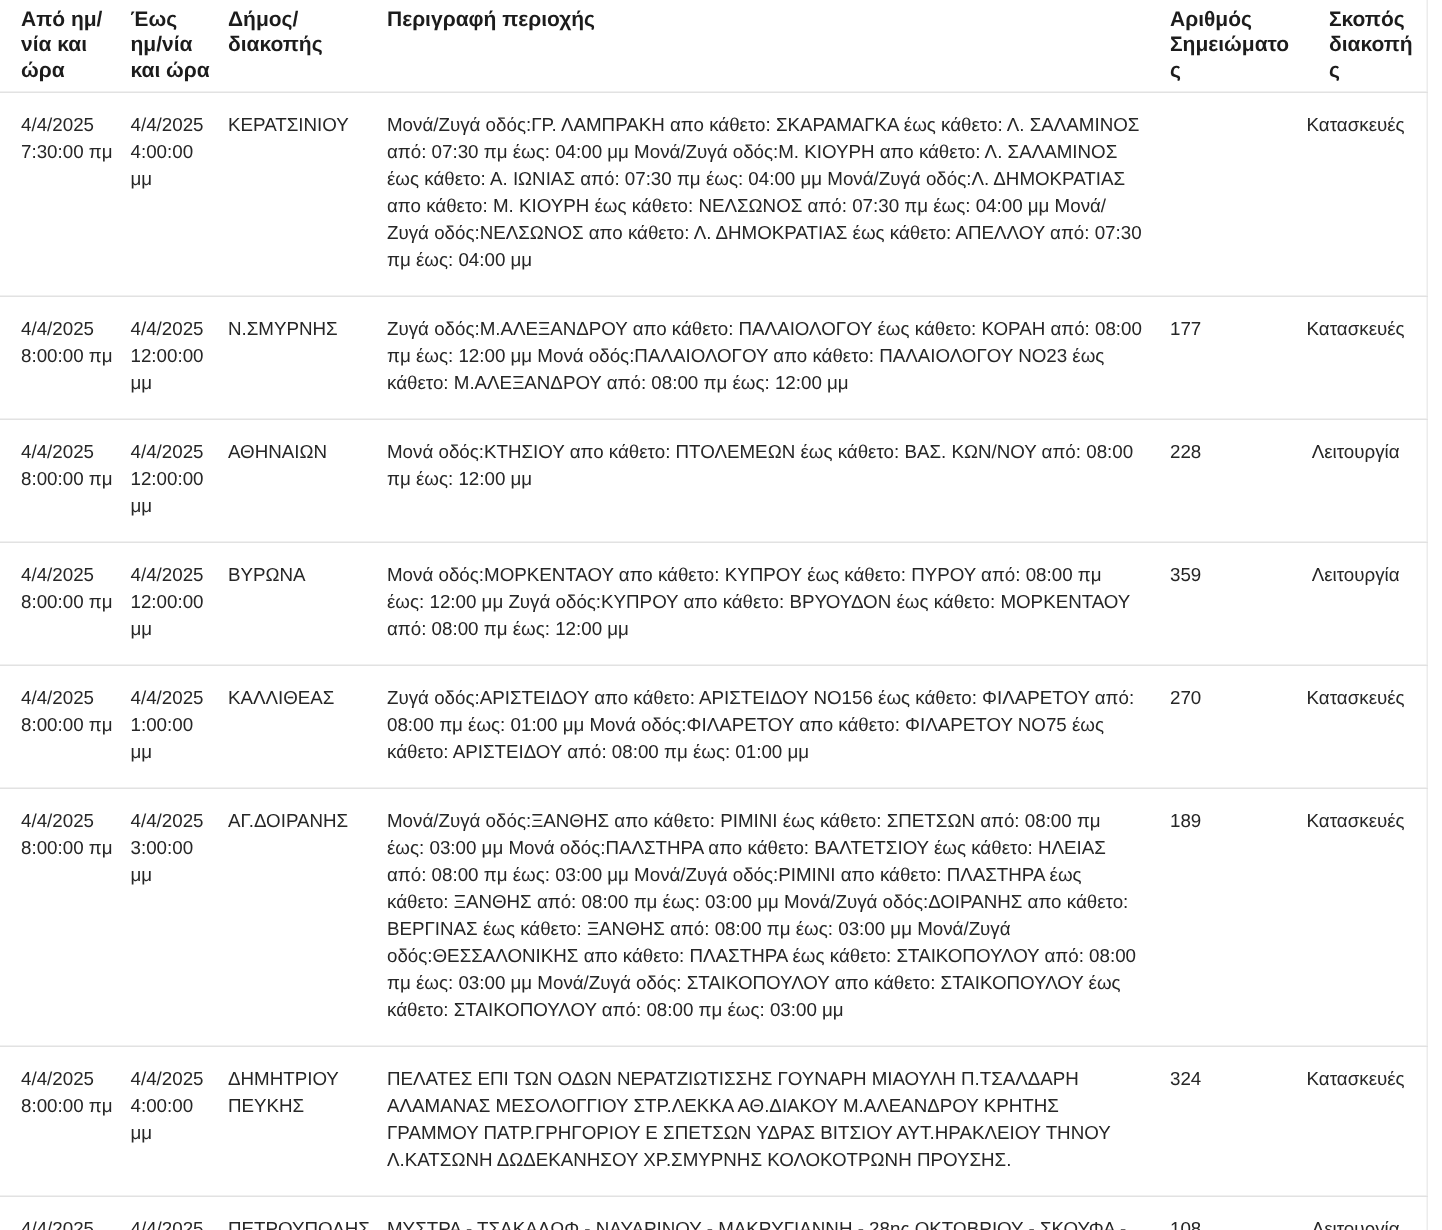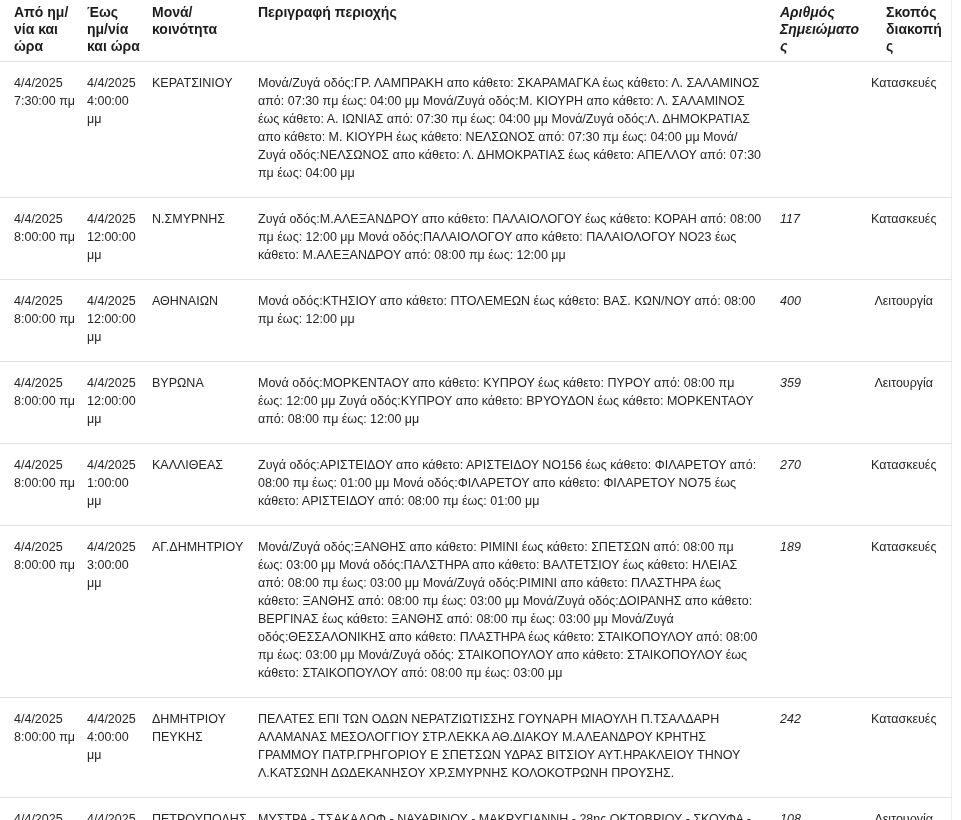--- a/index.html
+++ b/index.html
@@ -46,69 +46,69 @@
     text-align:left;
     padding:12px 8px 15px 16px;
     border-bottom:1px solid var(--border-color);
     overflow-wrap:break-word;
   }
   
   th.h1,td.c-from{padding-left:14px;padding-right:4px;}
   th.h2,td.c-to{padding-left:7px;padding-right:4px;}
   th.h3,td.c-muni{padding-left:6px;padding-right:2px;}
   th.h4,td.c-desc{padding-left:6px;padding-right:10px;}
-  th.h5,td.c-num{padding-left:8px;padding-right:4px;font-style:italic;}
+  th.h5,td.c-num{padding-left:8px;padding-right:4px;}
   th.h6{padding-left:20px;padding-right:4px;}
   td.c-purpose{text-align:center;padding-right:11px;padding-left:2px;}
 </style>
 </head>
 <body>
 
 <table>
   <colgroup>
     <col class="c1">
       <col class="c2">
       <col class="c3">
       <col class="c4">
       <col class="c5">
       <col class="c6">
   </colgroup>
   <thead>
     <tr>
       <th class="h1">Από ημ/νία και ώρα</th>
       <th class="h2">Έως ημ/νία και ώρα</th>
-      <th class="h3">Μονά/κοινότητα</th>
+      <th class="h3">Δήμος/διακοπής</th>
       <th class="h4">Περιγραφή περιοχής</th>
       <th class="h5">Αριθμός Σημειώματος</th>
       <th class="h6">Σκοπός διακοπής</th>
     </tr>
   </thead>
   <tbody>
       <tr>
     <td class="c-from">4/4/2025 7:30:00 πμ</td>
     <td class="c-to">4/4/2025 4:00:00 μμ</td>
     <td class="c-muni">ΚΕΡΑΤΣΙΝΙΟΥ</td>
     <td class="c-desc">Μονά/Ζυγά οδός:ΓΡ. ΛΑΜΠΡΑΚΗ απο κάθετο: ΣΚΑΡΑΜΑΓΚΑ έως κάθετο: Λ. ΣΑΛΑΜΙΝΟΣ από: 07:30 πμ έως: 04:00 μμ Μονά/Ζυγά οδός:Μ. ΚΙΟΥΡΗ απο κάθετο: Λ. ΣΑΛΑΜΙΝΟΣ έως κάθετο: Α. ΙΩΝΙΑΣ από: 07:30 πμ έως: 04:00 μμ Μονά/Ζυγά οδός:Λ. ΔΗΜΟΚΡΑΤΙΑΣ απο κάθετο: Μ. ΚΙΟΥΡΗ έως κάθετο: ΝΕΛΣΩΝΟΣ από: 07:30 πμ έως: 04:00 μμ Μονά/Ζυγά οδός:ΝΕΛΣΩΝΟΣ απο κάθετο: Λ. ΔΗΜΟΚΡΑΤΙΑΣ έως κάθετο: ΑΠΕΛΛΟΥ από: 07:30 πμ έως: 04:00 μμ</td>
     <td class="c-num"></td>
     <td class="c-purpose">Κατασκευές</td>
   </tr>
       <tr>
     <td class="c-from">4/4/2025 8:00:00 πμ</td>
     <td class="c-to">4/4/2025 12:00:00 μμ</td>
     <td class="c-muni">Ν.ΣΜΥΡΝΗΣ</td>
     <td class="c-desc">Ζυγά οδός:Μ.ΑΛΕΞΑΝΔΡΟΥ απο κάθετο: ΠΑΛΑΙΟΛΟΓΟΥ έως κάθετο: ΚΟΡΑΗ από: 08:00 πμ έως: 12:00 μμ Μονά οδός:ΠΑΛΑΙΟΛΟΓΟΥ απο κάθετο: ΠΑΛΑΙΟΛΟΓΟΥ ΝΟ23 έως κάθετο: Μ.ΑΛΕΞΑΝΔΡΟΥ από: 08:00 πμ έως: 12:00 μμ</td>
-    <td class="c-num">117</td>
+    <td class="c-num">177</td>
     <td class="c-purpose">Κατασκευές</td>
   </tr>
       <tr>
     <td class="c-from">4/4/2025 8:00:00 πμ</td>
     <td class="c-to">4/4/2025 12:00:00 μμ</td>
     <td class="c-muni">ΑΘΗΝΑΙΩΝ</td>
     <td class="c-desc">Μονά οδός:ΚΤΗΣΙΟΥ απο κάθετο: ΠΤΟΛΕΜΕΩΝ έως κάθετο: ΒΑΣ. ΚΩΝ/ΝΟΥ από: 08:00 πμ έως: 12:00 μμ</td>
-    <td class="c-num">400</td>
+    <td class="c-num">228</td>
     <td class="c-purpose">Λειτουργία</td>
   </tr>
       <tr>
     <td class="c-from">4/4/2025 8:00:00 πμ</td>
     <td class="c-to">4/4/2025 12:00:00 μμ</td>
     <td class="c-muni">ΒΥΡΩΝΑ</td>
     <td class="c-desc">Μονά οδός:ΜΟΡΚΕΝΤΑΟΥ απο κάθετο: ΚΥΠΡΟΥ έως κάθετο: ΠΥΡΟΥ από: 08:00 πμ έως: 12:00 μμ Ζυγά οδός:ΚΥΠΡΟΥ απο κάθετο: ΒΡΥΟΥΔΟΝ έως κάθετο: ΜΟΡΚΕΝΤΑΟΥ από: 08:00 πμ έως: 12:00 μμ</td>
     <td class="c-num">359</td>
     <td class="c-purpose">Λειτουργία</td>
   </tr>
@@ -116,31 +116,31 @@
     <td class="c-from">4/4/2025 8:00:00 πμ</td>
     <td class="c-to">4/4/2025 1:00:00 μμ</td>
     <td class="c-muni">ΚΑΛΛΙΘΕΑΣ</td>
     <td class="c-desc">Ζυγά οδός:ΑΡΙΣΤΕΙΔΟΥ απο κάθετο: ΑΡΙΣΤΕΙΔΟΥ ΝΟ156 έως κάθετο: ΦΙΛΑΡΕΤΟΥ από: 08:00 πμ έως: 01:00 μμ Μονά οδός:ΦΙΛΑΡΕΤΟΥ απο κάθετο: ΦΙΛΑΡΕΤΟΥ ΝΟ75 έως κάθετο: ΑΡΙΣΤΕΙΔΟΥ από: 08:00 πμ έως: 01:00 μμ</td>
     <td class="c-num">270</td>
     <td class="c-purpose">Κατασκευές</td>
   </tr>
       <tr>
     <td class="c-from">4/4/2025 8:00:00 πμ</td>
     <td class="c-to">4/4/2025 3:00:00 μμ</td>
-    <td class="c-muni">ΑΓ.ΔΗΜΗΤΡΙΟΥ</td>
+    <td class="c-muni">ΑΓ.ΔΟΙΡΑΝΗΣ</td>
     <td class="c-desc">Μονά/Ζυγά οδός:ΞΑΝΘΗΣ απο κάθετο: ΡΙΜΙΝΙ έως κάθετο: ΣΠΕΤΣΩΝ από: 08:00 πμ έως: 03:00 μμ Μονά οδός:ΠΑΛΣΤΗΡΑ απο κάθετο: ΒΑΛΤΕΤΣΙΟΥ έως κάθετο: ΗΛΕΙΑΣ από: 08:00 πμ έως: 03:00 μμ Μονά/Ζυγά οδός:ΡΙΜΙΝΙ απο κάθετο: ΠΛΑΣΤΗΡΑ έως κάθετο: ΞΑΝΘΗΣ από: 08:00 πμ έως: 03:00 μμ Μονά/Ζυγά οδός:ΔΟΙΡΑΝΗΣ απο κάθετο: ΒΕΡΓΙΝΑΣ έως κάθετο: ΞΑΝΘΗΣ από: 08:00 πμ έως: 03:00 μμ Μονά/Ζυγά οδός:ΘΕΣΣΑΛΟΝΙΚΗΣ απο κάθετο: ΠΛΑΣΤΗΡΑ έως κάθετο: ΣΤΑΙΚΟΠΟΥΛΟΥ από: 08:00 πμ έως: 03:00 μμ Μονά/Ζυγά οδός: ΣΤΑΙΚΟΠΟΥΛΟΥ απο κάθετο: ΣΤΑΙΚΟΠΟΥΛΟΥ έως κάθετο: ΣΤΑΙΚΟΠΟΥΛΟΥ από: 08:00 πμ έως: 03:00 μμ</td>
     <td class="c-num">189</td>
     <td class="c-purpose">Κατασκευές</td>
   </tr>
       <tr>
     <td class="c-from">4/4/2025 8:00:00 πμ</td>
     <td class="c-to">4/4/2025 4:00:00 μμ</td>
     <td class="c-muni">ΔΗΜΗΤΡΙΟΥ ΠΕΥΚΗΣ</td>
     <td class="c-desc">ΠΕΛΑΤΕΣ ΕΠΙ ΤΩΝ ΟΔΩΝ ΝΕΡΑΤΖΙΩΤΙΣΣΗΣ ΓΟΥΝΑΡΗ ΜΙΑΟΥΛΗ Π.ΤΣΑΛΔΑΡΗ ΑΛΑΜΑΝΑΣ ΜΕΣΟΛΟΓΓΙΟΥ ΣΤΡ.ΛΕΚΚΑ ΑΘ.ΔΙΑΚΟΥ Μ.ΑΛΕΑΝΔΡΟΥ ΚΡΗΤΗΣ ΓΡΑΜΜΟΥ ΠΑΤΡ.ΓΡΗΓΟΡΙΟΥ Ε ΣΠΕΤΣΩΝ ΥΔΡΑΣ ΒΙΤΣΙΟΥ ΑΥΤ.ΗΡΑΚΛΕΙΟΥ ΤΗΝΟΥ Λ.ΚΑΤΣΩΝΗ ΔΩΔΕΚΑΝΗΣΟΥ ΧΡ.ΣΜΥΡΝΗΣ ΚΟΛΟΚΟΤΡΩΝΗ ΠΡΟΥΣΗΣ.</td>
-    <td class="c-num">242</td>
+    <td class="c-num">324</td>
     <td class="c-purpose">Κατασκευές</td>
   </tr>
       <tr>
     <td class="c-from">4/4/2025 8:30:00 πμ</td>
     <td class="c-to">4/4/2025 5:30:00 μμ</td>
     <td class="c-muni">ΠΕΤΡΟΥΠΟΛΗΣ</td>
     <td class="c-desc">ΜΥΣΤΡΑ - ΤΣΑΚΑΛΩΦ - ΝΑΥΑΡΙΝΟΥ - ΜΑΚΡΥΓΙΑΝΝΗ - 28ης ΟΚΤΩΒΡΙΟΥ - ΣΚΟΥΦΑ - ΞΑΝΘΟΥ - ΡΗΓΑ ΦΕΡΡΑΙΟΥ</td>
     <td class="c-num">108</td>
     <td class="c-purpose">Λειτουργία</td>
   </tr>

